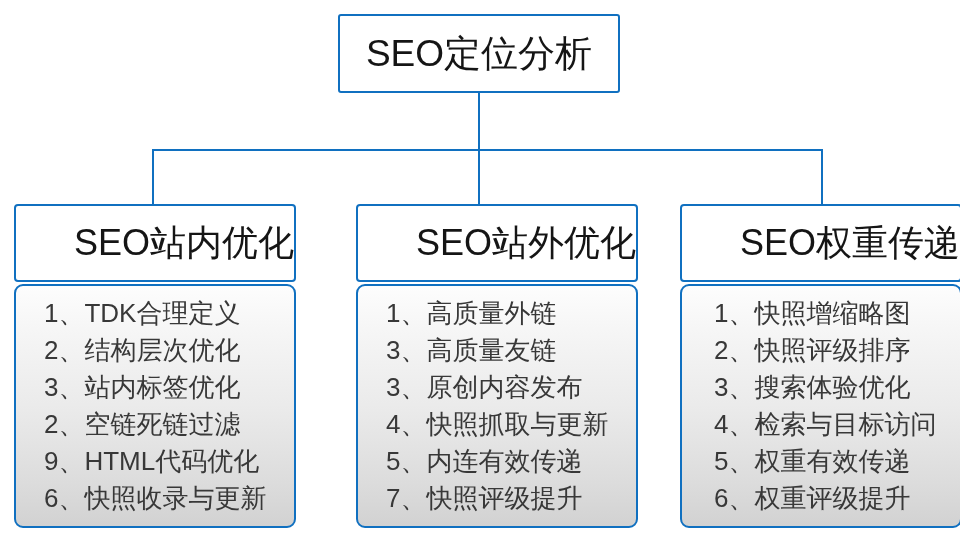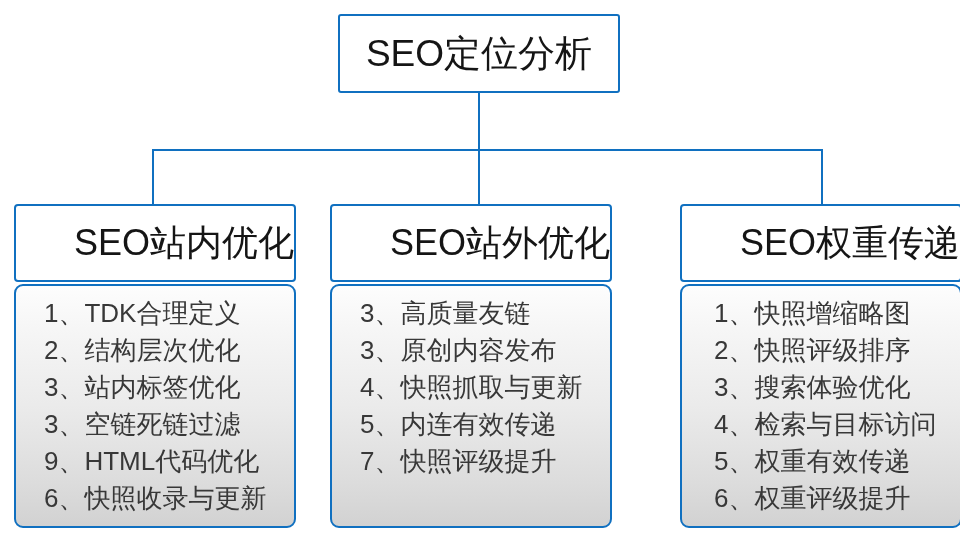--- a/index.html
+++ b/index.html
@@ -52,21 +52,21 @@
     white-space: nowrap;
   }
 
   
   .column {
     position: absolute;
     top: 204px;
     width: 282px;
   }
   .col-1 { left: 6px; }
-  .col-2 { left: 322px; }
+  .col-2 { left: 348px; }
   .col-3 { left: 672px; }
 
   .col-header {
     box-sizing: border-box;
     width: 100%;
     height: 78px;
     background: #ffffff;
     border: 2px solid #1070c0;
     border-radius: 4px;
     display: flex;
@@ -125,31 +125,32 @@
   </div>
 
   <div class="column col-1">
     <div class="col-header">
       <span class="col-header-title">SEO站内优化</span>
     </div>
     <div class="col-list">
       <div class="list-item">1、TDK合理定义</div>
       <div class="list-item">2、结构层次优化</div>
       <div class="list-item">3、站内标签优化</div>
-      <div class="list-item">3、空链死链过滤</div>
+      <div class="list-item">2、空链死链过滤</div>
       <div class="list-item">9、HTML代码优化</div>
       <div class="list-item">6、快照收录与更新</div>
     </div>
   </div>
 
   <div class="column col-2">
     <div class="col-header">
       <span class="col-header-title">SEO站外优化</span>
     </div>
     <div class="col-list">
+      <div class="list-item">1、高质量外链</div>
       <div class="list-item">3、高质量友链</div>
       <div class="list-item">3、原创内容发布</div>
       <div class="list-item">4、快照抓取与更新</div>
       <div class="list-item">5、内连有效传递</div>
       <div class="list-item">7、快照评级提升</div>
     </div>
   </div>
 
   <div class="column col-3">
     <div class="col-header">

